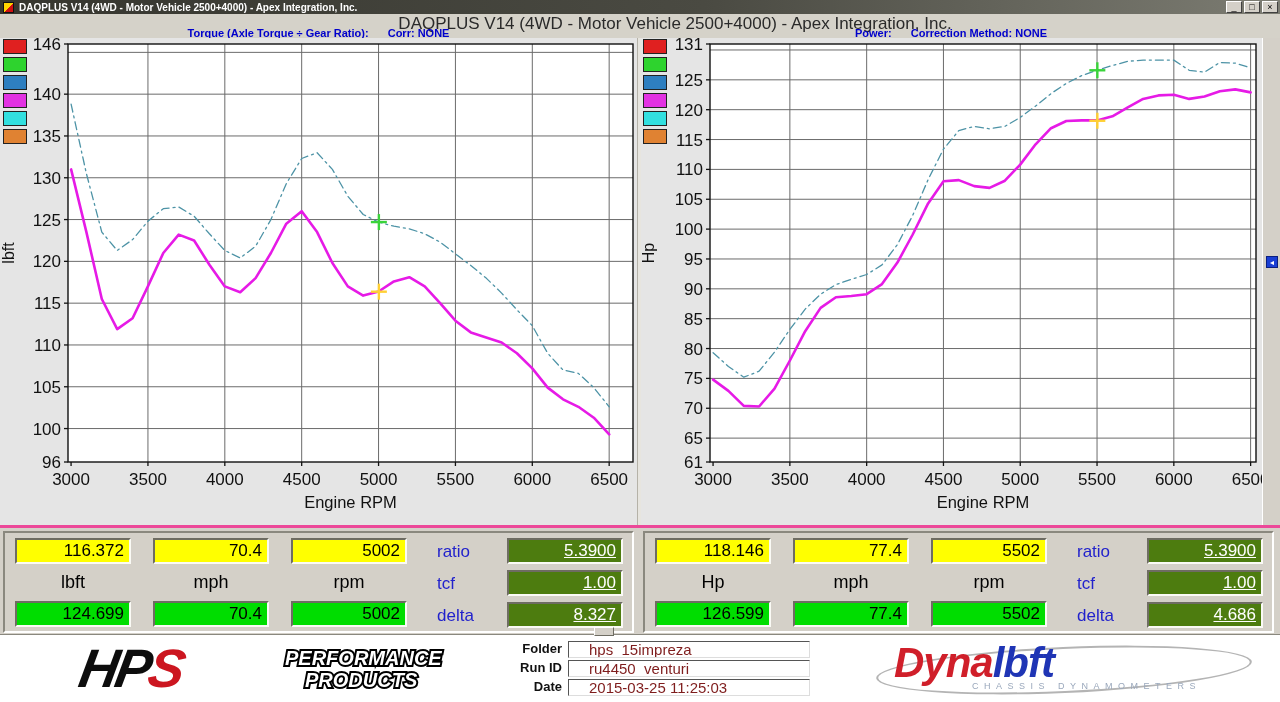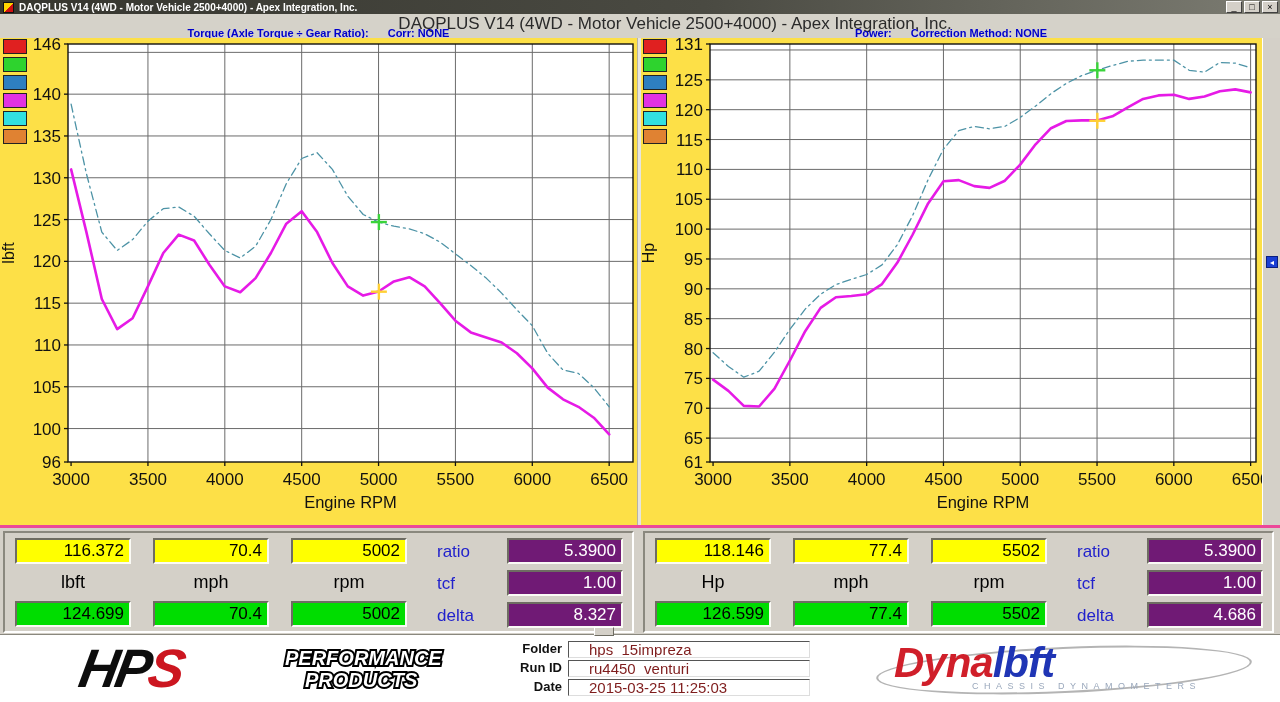--- a/index.html
+++ b/index.html
@@ -23,21 +23,21 @@
   .header{position:absolute;left:0;top:14px;width:1280px;height:24px;background:#d5d2c9;}
   .header-title{position:absolute;left:70px;top:0;width:1210px;text-align:center;
     font-size:17px;color:#2a2a2a;white-space:nowrap;}
   .header-sub{position:absolute;top:13px;height:11px;font-size:11px;font-weight:bold;
     color:#0000cc;text-align:center;white-space:nowrap;}
   .header-sub.hs-left{left:0;width:637px;}
   .header-sub.hs-right{left:640px;width:622px;}
   .header-sub .corr{margin-left:16px;}
 
   
-  .charts{position:absolute;left:0;top:38px;width:1280px;height:487px;background:#fde047;}
+  .charts{position:absolute;left:0;top:38px;width:1280px;height:487px;background:#e5e5e5;}
   .chart-panel{position:absolute;top:0;height:487px;}
   .chart-panel.cp-left{left:0;width:637px;}
   .chart-panel.cp-right{left:640px;width:622px;}
   .chart-panel svg{position:absolute;left:0;top:0;}
   .legend{position:absolute;left:3px;top:1px;width:24px;}
   .legend .swatch{width:22px;height:13px;border:1px solid #222;margin-bottom:3px;}
   .v-splitter{position:absolute;left:637px;top:0;width:3px;height:487px;
     background:#e7e5df;border-left:1px solid #b5b2a8;}
   .right-strip{position:absolute;left:1262px;top:0;width:18px;height:487px;
     background:#d4d0c8;border-left:1px solid #fff;}
@@ -49,21 +49,21 @@
   .readouts{position:absolute;left:0;top:525px;width:1280px;height:109px;
     background:#d4d0c8;border-top:3px solid #ec4899;}
   .readout-panel{position:absolute;top:3px;width:631px;height:102px;background:#d4d0c8;
     border:2px solid;border-color:#8a887e #ffffff #ffffff #8a887e;box-sizing:border-box;}
   .rp-left{left:3px;}  .rp-right{left:643px;}
   .ro-box{position:absolute;width:116px;height:26px;box-sizing:border-box;
     border:2px solid;border-color:#6e6c62 #fafaf5 #fafaf5 #6e6c62;
     font-size:17px;line-height:21px;text-align:right;padding-right:5px;color:#000;}
   .ro-box.yellow{background:#ffff00;}
   .ro-box.green{background:#00dd00;padding-left:40px;}
-  .ro-box.blue{background:#701a75;color:#ffffff;}
+  .ro-box.blue{background:#4d7c0f;color:#ffffff;text-decoration:underline;}
   .ro-unit{position:absolute;width:116px;height:22px;font-size:18px;line-height:22px;
     text-align:center;color:#000;}
   .ro-param{position:absolute;width:66px;font-size:17px;color:#2222cc;}
 
   
   .footer{position:absolute;left:0;top:634px;width:1280px;height:68px;background:#ffffff;
     border-top:1px solid #8a887e;box-shadow:inset 0 1px 0 #ffffff;}
   .h-grip{position:absolute;left:594px;top:-8px;width:18px;height:7px;background:#d4d0c8;
     border:1px solid;border-color:#fff #6e6c62 #6e6c62 #fff;}
   .run-field-row{position:absolute;left:500px;height:16px;}

